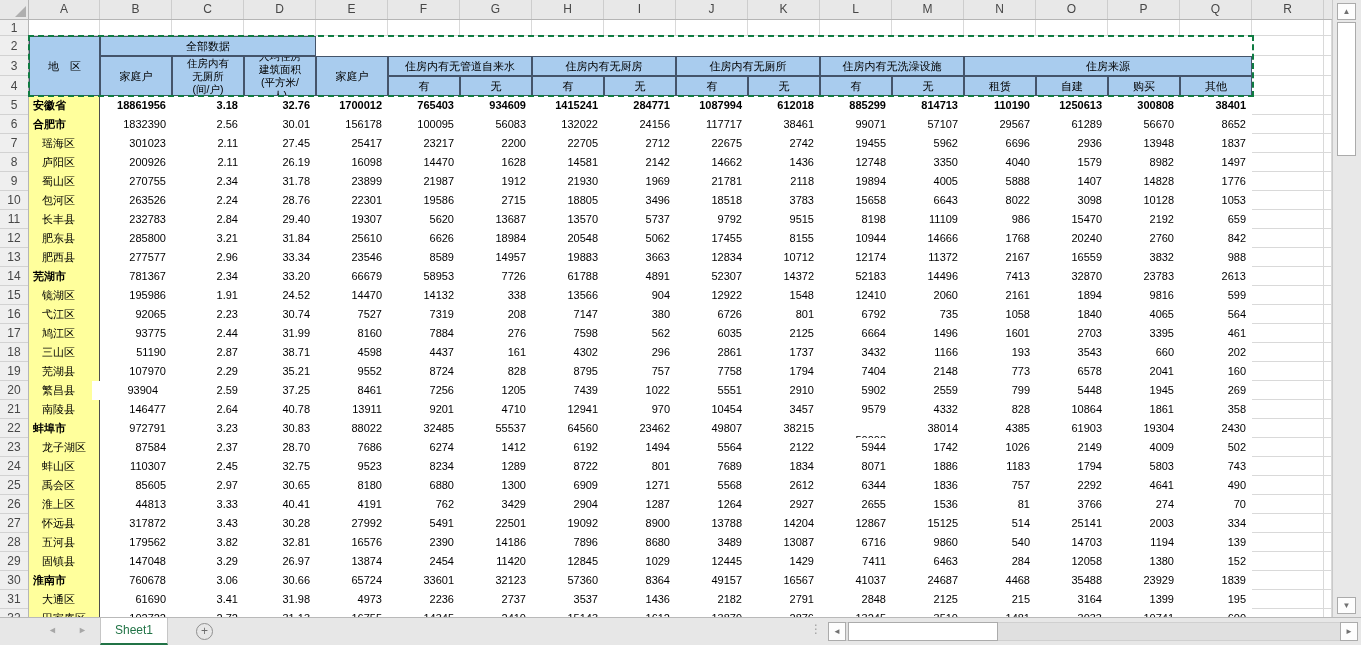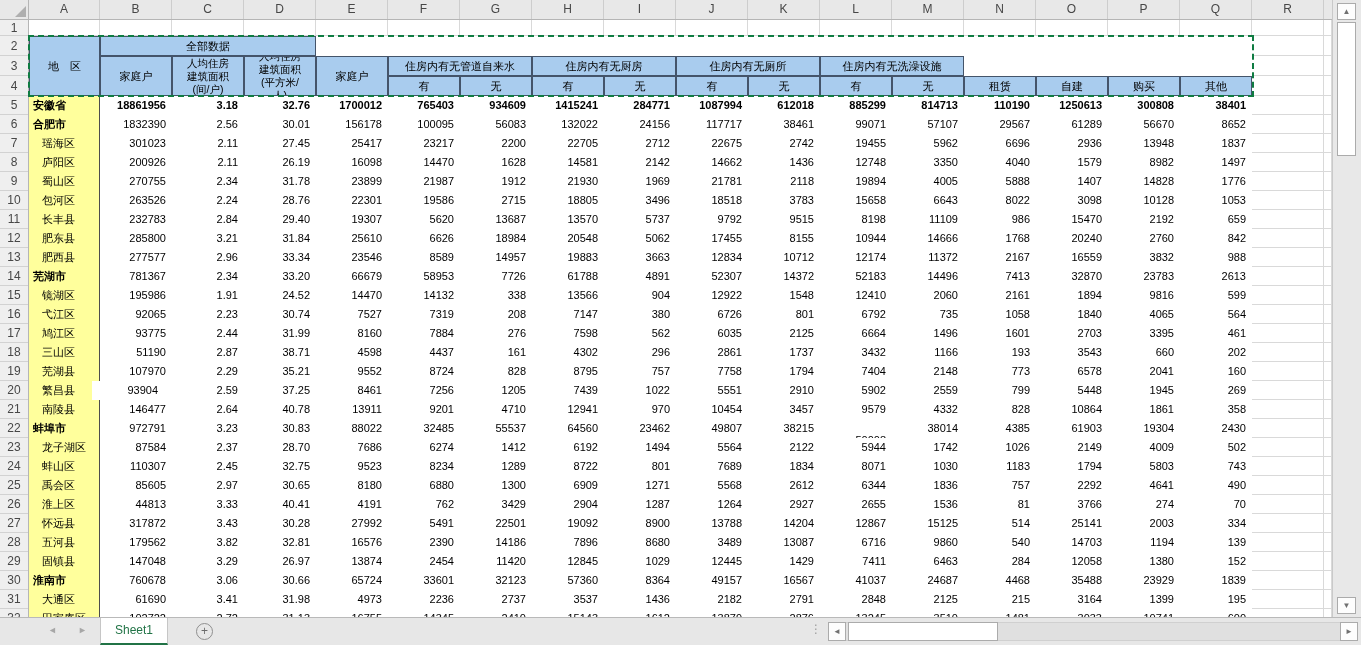--- a/index.html
+++ b/index.html
@@ -487,21 +487,21 @@
         <div class="vcell" style="left:172px;top:437px;width:72px;height:19px;line-height:19px">2.45</div>
         <div class="vcell" style="left:244px;top:437px;width:72px;height:19px;line-height:19px">32.75</div>
         <div class="vcell" style="left:316px;top:437px;width:72px;height:19px;line-height:19px">9523</div>
         <div class="vcell" style="left:388px;top:437px;width:72px;height:19px;line-height:19px">8234</div>
         <div class="vcell" style="left:460px;top:437px;width:72px;height:19px;line-height:19px">1289</div>
         <div class="vcell" style="left:532px;top:437px;width:72px;height:19px;line-height:19px">8722</div>
         <div class="vcell" style="left:604px;top:437px;width:72px;height:19px;line-height:19px">801</div>
         <div class="vcell" style="left:676px;top:437px;width:72px;height:19px;line-height:19px">7689</div>
         <div class="vcell" style="left:748px;top:437px;width:72px;height:19px;line-height:19px">1834</div>
         <div class="vcell" style="left:820px;top:437px;width:72px;height:19px;line-height:19px">8071</div>
-        <div class="vcell" style="left:892px;top:437px;width:72px;height:19px;line-height:19px">1030</div>
+        <div class="vcell" style="left:892px;top:437px;width:72px;height:19px;line-height:19px">1886</div>
         <div class="vcell" style="left:964px;top:437px;width:72px;height:19px;line-height:19px">1183</div>
         <div class="vcell" style="left:1036px;top:437px;width:72px;height:19px;line-height:19px">1794</div>
         <div class="vcell" style="left:1108px;top:437px;width:72px;height:19px;line-height:19px">5803</div>
         <div class="vcell" style="left:1180px;top:437px;width:72px;height:19px;line-height:19px">743</div>
         <div class="gcell" style="left:1252px;top:437px;width:72px;height:19px"></div>
         <div class="gcell" style="left:1324px;top:437px;width:8px;height:19px"></div>
         <div class="namecell ind" style="left:29px;top:456px;width:71px;height:19px;line-height:19px">禹会区</div>
         <div class="vcell" style="left:100px;top:456px;width:72px;height:19px;line-height:19px">85605</div>
         <div class="vcell" style="left:172px;top:456px;width:72px;height:19px;line-height:19px">2.97</div>
         <div class="vcell" style="left:244px;top:456px;width:72px;height:19px;line-height:19px">30.65</div>
@@ -658,21 +658,21 @@
     <div class="hc" style="left:29px;top:16px;width:71px;height:60px">
         <span>地　区</span>
       </div>
     <div class="hc" style="left:100px;top:16px;width:216px;height:20px">
         <span>全部数据</span>
       </div>
     <div class="hc" style="left:100px;top:36px;width:72px;height:40px">
         <span>家庭户</span>
       </div>
     <div class="hc" style="left:172px;top:36px;width:72px;height:40px">
-        <span class="wrap3">人均住房建筑面积(间/户)</span>
+        <span class="wrap3">住房内有无厕所(间/户)</span>
       </div>
     <div class="hc" style="left:244px;top:36px;width:72px;height:40px">
         <span class="wrap3">人均住房建筑面积(平方米/人)</span>
       </div>
     <div class="hc" style="left:316px;top:36px;width:72px;height:40px">
         <span>家庭户</span>
       </div>
     <div class="hc" style="left:388px;top:36px;width:144px;height:20px">
         <span>住房内有无管道自来水</span>
       </div>
@@ -701,20 +701,23 @@
         <span>无</span>
       </div>
     <div class="hc" style="left:820px;top:36px;width:144px;height:20px">
         <span>住房内有无洗澡设施</span>
       </div>
     <div class="hc" style="left:820px;top:56px;width:72px;height:20px">
         <span>有</span>
       </div>
     <div class="hc" style="left:892px;top:56px;width:72px;height:20px">
         <span>无</span>
+      </div>
+    <div class="hc" style="left:964px;top:36px;width:288px;height:20px">
+        <span>住房来源</span>
       </div>
     <div class="hc" style="left:964px;top:56px;width:72px;height:20px">
         <span>租赁</span>
       </div>
     <div class="hc" style="left:1036px;top:56px;width:72px;height:20px">
         <span>自建</span>
       </div>
     <div class="hc" style="left:1108px;top:56px;width:72px;height:20px">
         <span>购买</span>
       </div>

